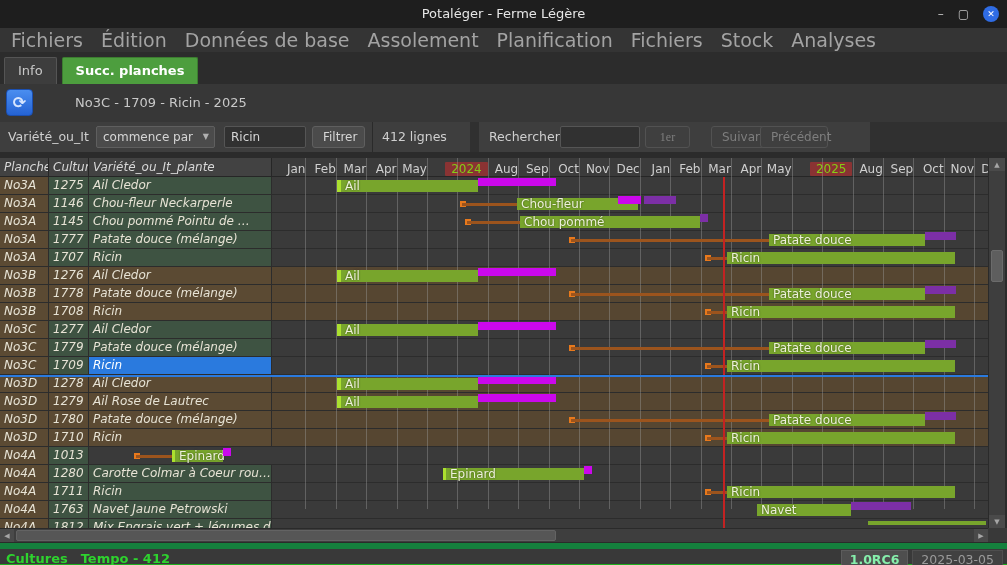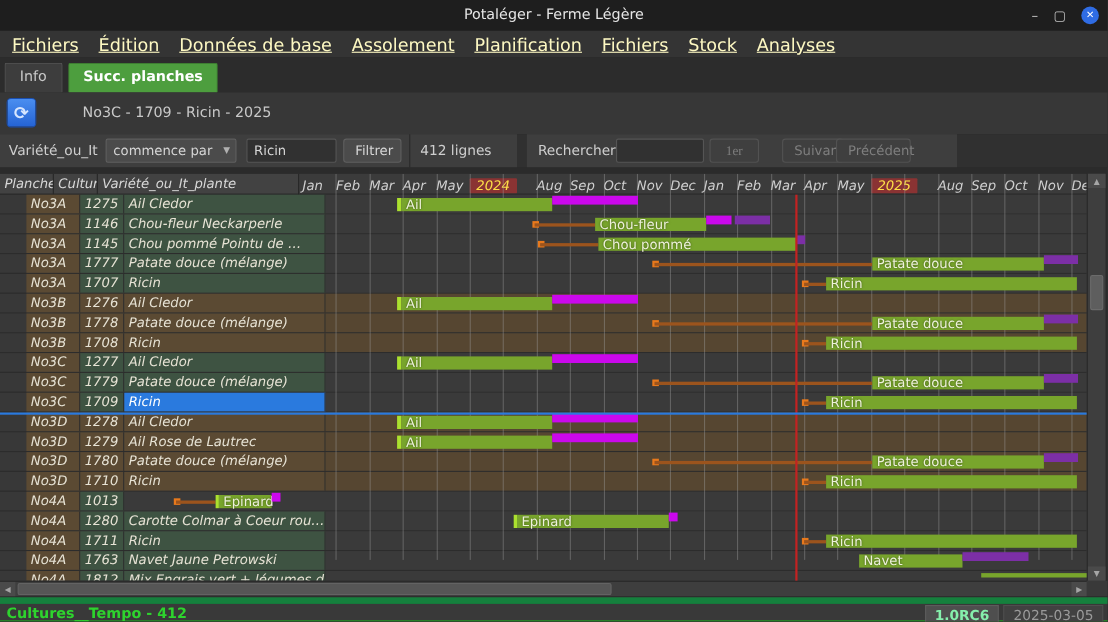--- a/index.html
+++ b/index.html
@@ -8,21 +8,21 @@
   .abs{position:absolute;}
   
   #titlebar{left:0;top:0;width:1007px;height:28px;background:#1e1e1e;}
   #title{left:0;right:0;top:0;height:28px;text-align:center;line-height:28px;font-size:13px;color:#e6e6e6;}
   #wincontrols{right:8px;top:0;height:28px;display:flex;align-items:center;gap:14px;}
   .winbtn{color:#c2c2c2;font-size:12px;line-height:12px;cursor:default;}
   #closebtn{width:16px;height:16px;border-radius:50%;background:#2f6ce4;color:#fff;font-size:9px;
             display:flex;align-items:center;justify-content:center;font-weight:bold;}
   
   #menubar{left:0;top:28px;width:1007px;height:24px;background:#343434;display:flex;align-items:center;padding-left:2px;}
-  .menuitem{padding:2px 9px;font-size:16px;color:#fef9c3;white-space:nowrap;text-decoration:underline;}
+  .menuitem{padding:2px 9px;font-size:19px;color:#a3a3a3;white-space:nowrap;}
   
   #tabbar{left:0;top:52px;width:1007px;height:32px;background:#2c2c2c;display:flex;align-items:flex-end;padding-left:4px;box-sizing:border-box;}
   .tab{padding:5px 13px 6px 13px;margin-right:5px;background:#3d3d3d;border:1px solid #555;border-bottom:none;
        font-size:13px;color:#c8c8c8;border-radius:2px 2px 0 0;}
   .tab.active{background:#4d9e3e;color:#fff;font-weight:bold;border-color:#3c7d30;}
   
   #toolbar{left:0;top:84px;width:1007px;height:38px;background:#373737;}
   #refreshbtn{left:6px;top:5px;width:27px;height:27px;border-radius:4px;border:1px solid #1b4fb0;
               background:linear-gradient(#4a8ef0,#2563d4);display:flex;align-items:center;justify-content:center;box-sizing:border-box;}
   #refreshbtn span{color:#d7e6ff;font-size:16px;font-weight:bold;line-height:16px;}
@@ -42,28 +42,28 @@
         border-radius:3px;font-size:12px;color:#d6d6d6;line-height:20px;padding:0 10px;text-align:center;}
   .fbtn.disabled{color:#7e7e7e;background:#3f3f3f;border-color:#525252;}
   .fdivider{position:absolute;top:0;height:30px;width:1px;background:#2a2a2a;}
   
   #grid{left:0;top:158px;width:988px;height:370px;background:#383838;overflow:hidden;}
   #gheader{position:absolute;left:0;top:0;height:19px;width:988px;display:flex;}
   .hcell{height:19px;box-sizing:border-box;background:#424242;border-right:1px solid #262626;border-bottom:1px solid #262626;
          font-style:italic;font-size:12px;color:#d8d8d8;line-height:18px;padding-left:4px;overflow:hidden;white-space:nowrap;}
   #hmonths{height:19px;box-sizing:border-box;background:#3b3b3b;border-bottom:1px solid #262626;flex:1;
            position:relative;overflow:hidden;white-space:nowrap;padding-left:3px;}
-  .mcell{display:inline-block;height:18px;line-height:18px;text-align:left;font-style:italic;font-size:12px;color:#cfcfcf;overflow:visible;}
-  .ychip{background:#8a3333;color:#fde047;padding:0 6px;border-radius:1px;}
+  .mcell{display:inline-block;height:18px;line-height:18px;text-align:right;font-size:12px;color:#cfcfcf;overflow:visible;}
+  .ychip{background:#8a3333;color:#84cc16;padding:0 6px;border-radius:1px;}
   #rows{position:absolute;left:0;top:19px;width:988px;height:351px;}
   .row{display:flex;height:18px;box-sizing:border-box;border-bottom:1px solid #2c2c2c;}
   .row.partial{height:9px;overflow:hidden;border-bottom:none;}
   .cell{height:17px;box-sizing:border-box;border-right:1px solid #2c2c2c;font-style:italic;font-size:12px;
         line-height:17px;padding-left:4px;color:#e7e3d5;overflow:hidden;white-space:nowrap;}
-  .cp{width:49px;background:#5b4a33;margin-left:24px;}
+  .cp{width:49px;background:#5b4a33;}
   .cc{width:40px;}
   .cv{width:183px;}
   .g-green .cc,.g-green .cv{background:#3e5342;}
   .g-brown .cc,.g-brown .cv{background:#5b4a33;}
   .cv.sel{background:#2a7ade !important;color:#fff;}
   .strip{flex:1;position:relative;}
   .g-green .strip{background:#3a3a3a;}
   .g-brown .strip{background:#564631;}
   #gridlines{position:absolute;left:272px;top:0;width:716px;height:351px;z-index:1;pointer-events:none;overflow:hidden;}
   .gline{position:absolute;top:0;bottom:0;width:1px;background:rgba(160,160,160,0.40);}
@@ -173,21 +173,21 @@
           <div class="bar b-magenta" style="left: 206px; width: 78px;"></div>
         </div>
       </div>
       <div class="row g-green">
         <div class="cell cp">No3A</div>
         <div class="cell cc">1146</div>
         <div class="cell cv">Chou-fleur Neckarperle</div>
         <div class="strip">
           <div class="bar b-odot" style="left: 188px;"></div>
           <div class="bar b-oline" style="left: 190px; width: 55px;"></div>
-          <div class="bar b-green" style="left: 245px; width: 101px;">
+          <div class="bar b-green" style="left: 245px; width: 101px; padding-left: 20px;">
             <span class="blabel">Chou-fleur</span>
           </div>
           <div class="bar b-magenta" style="left: 346px; width: 23px;"></div>
           <div class="bar b-violet" style="left: 372px; width: 32px;"></div>
         </div>
       </div>
       <div class="row g-green">
         <div class="cell cp">No3A</div>
         <div class="cell cc">1145</div>
         <div class="cell cv">Chou pommé Pointu de …</div>

